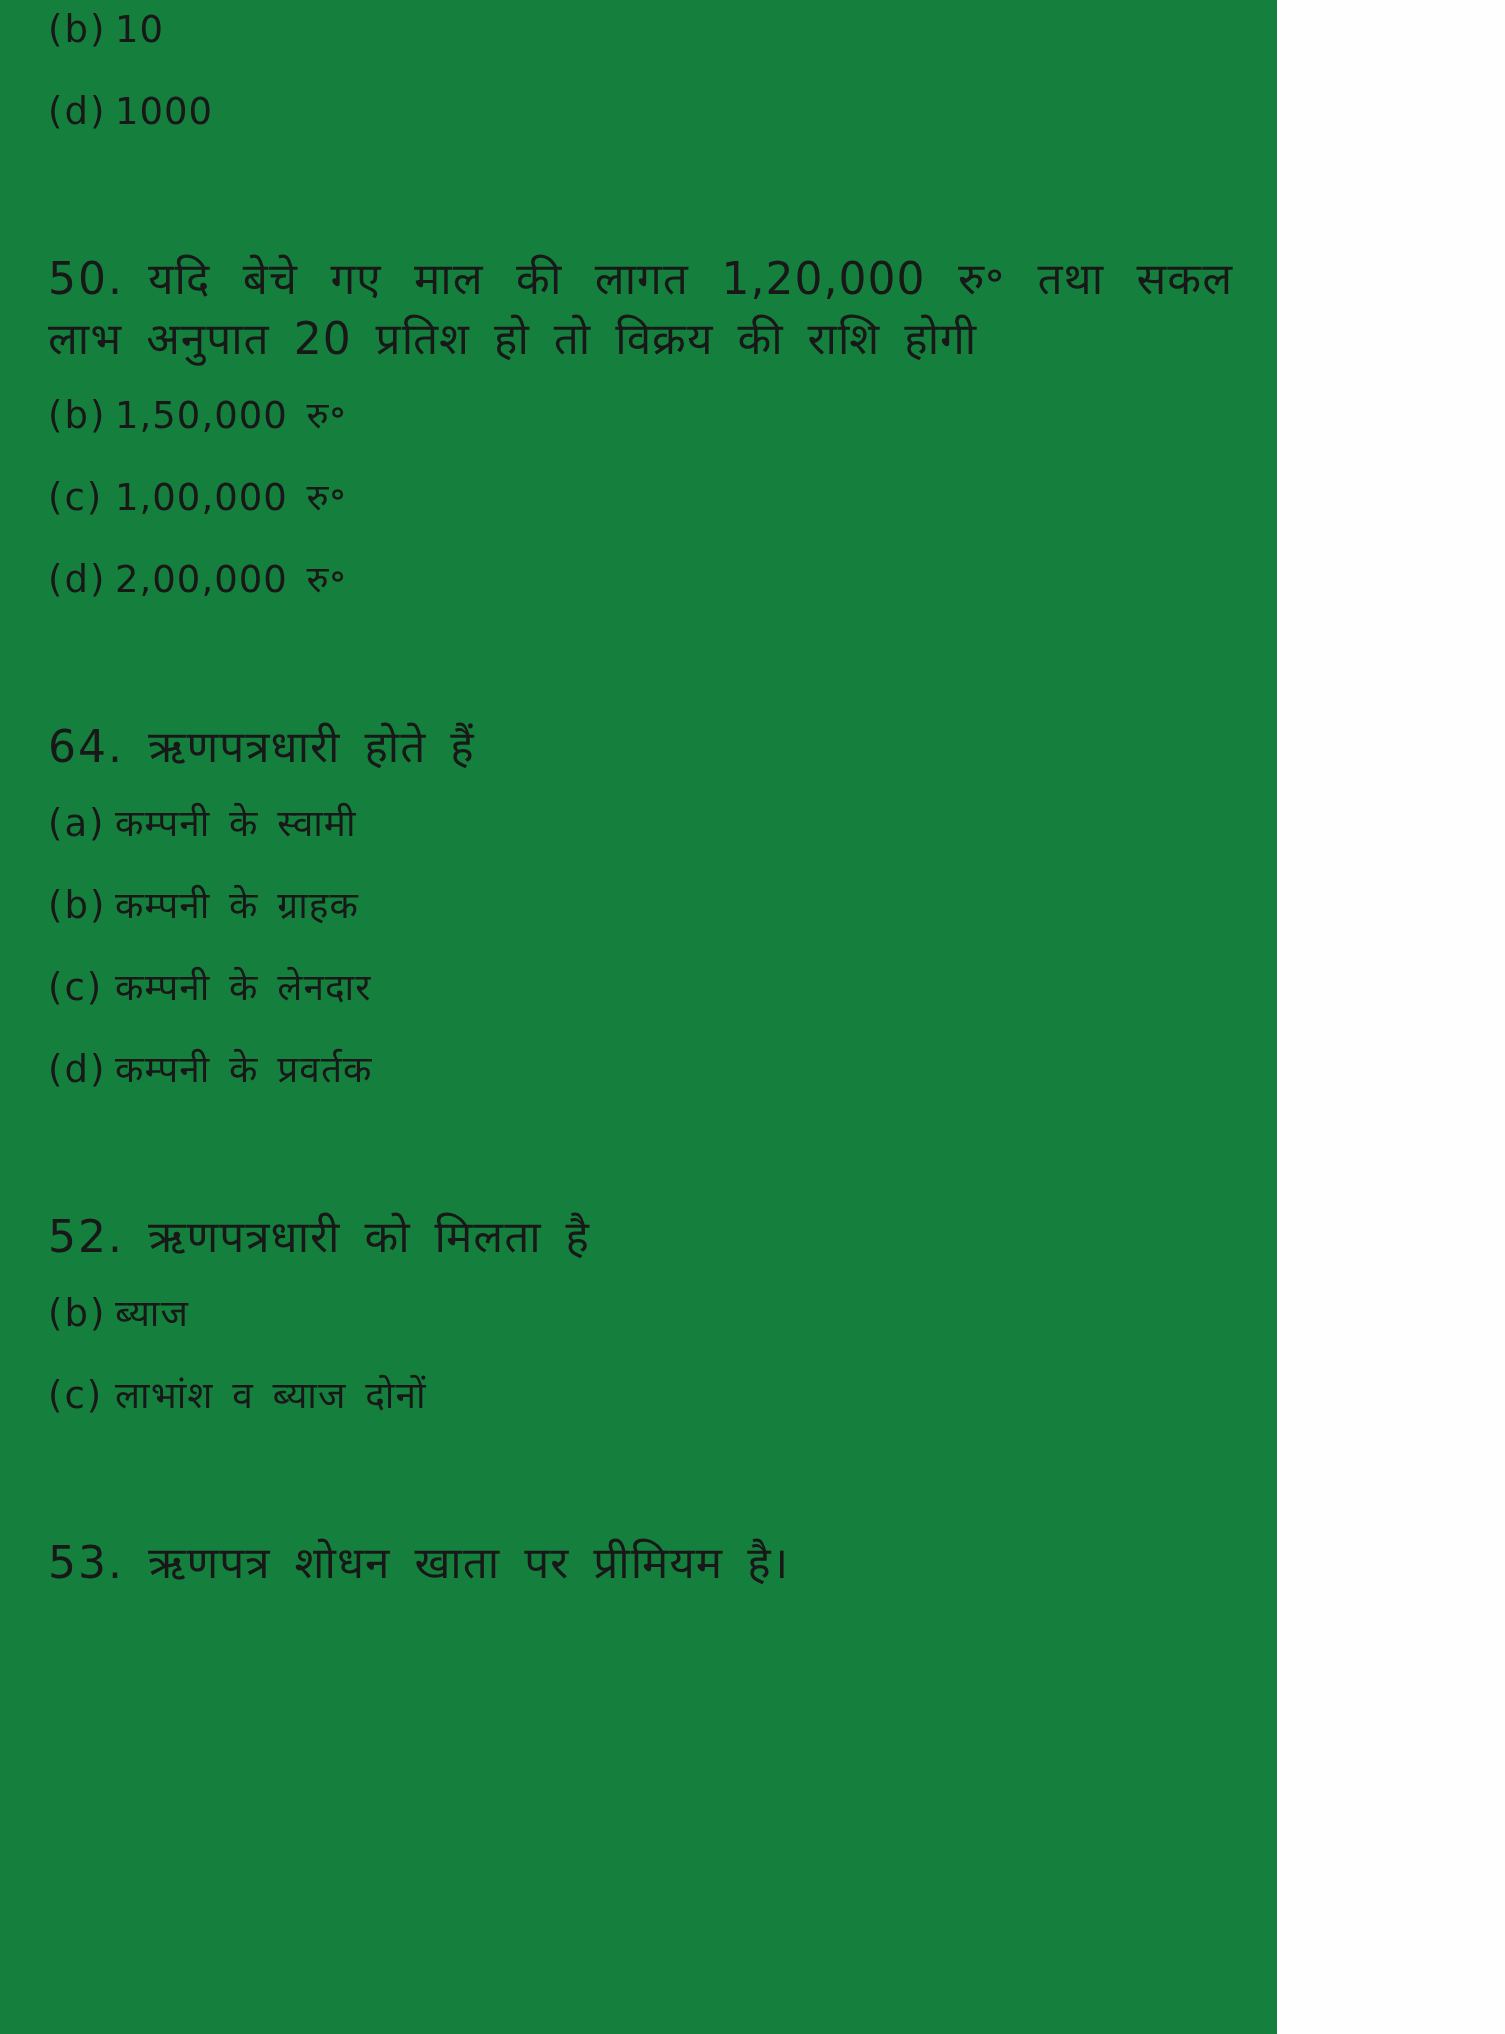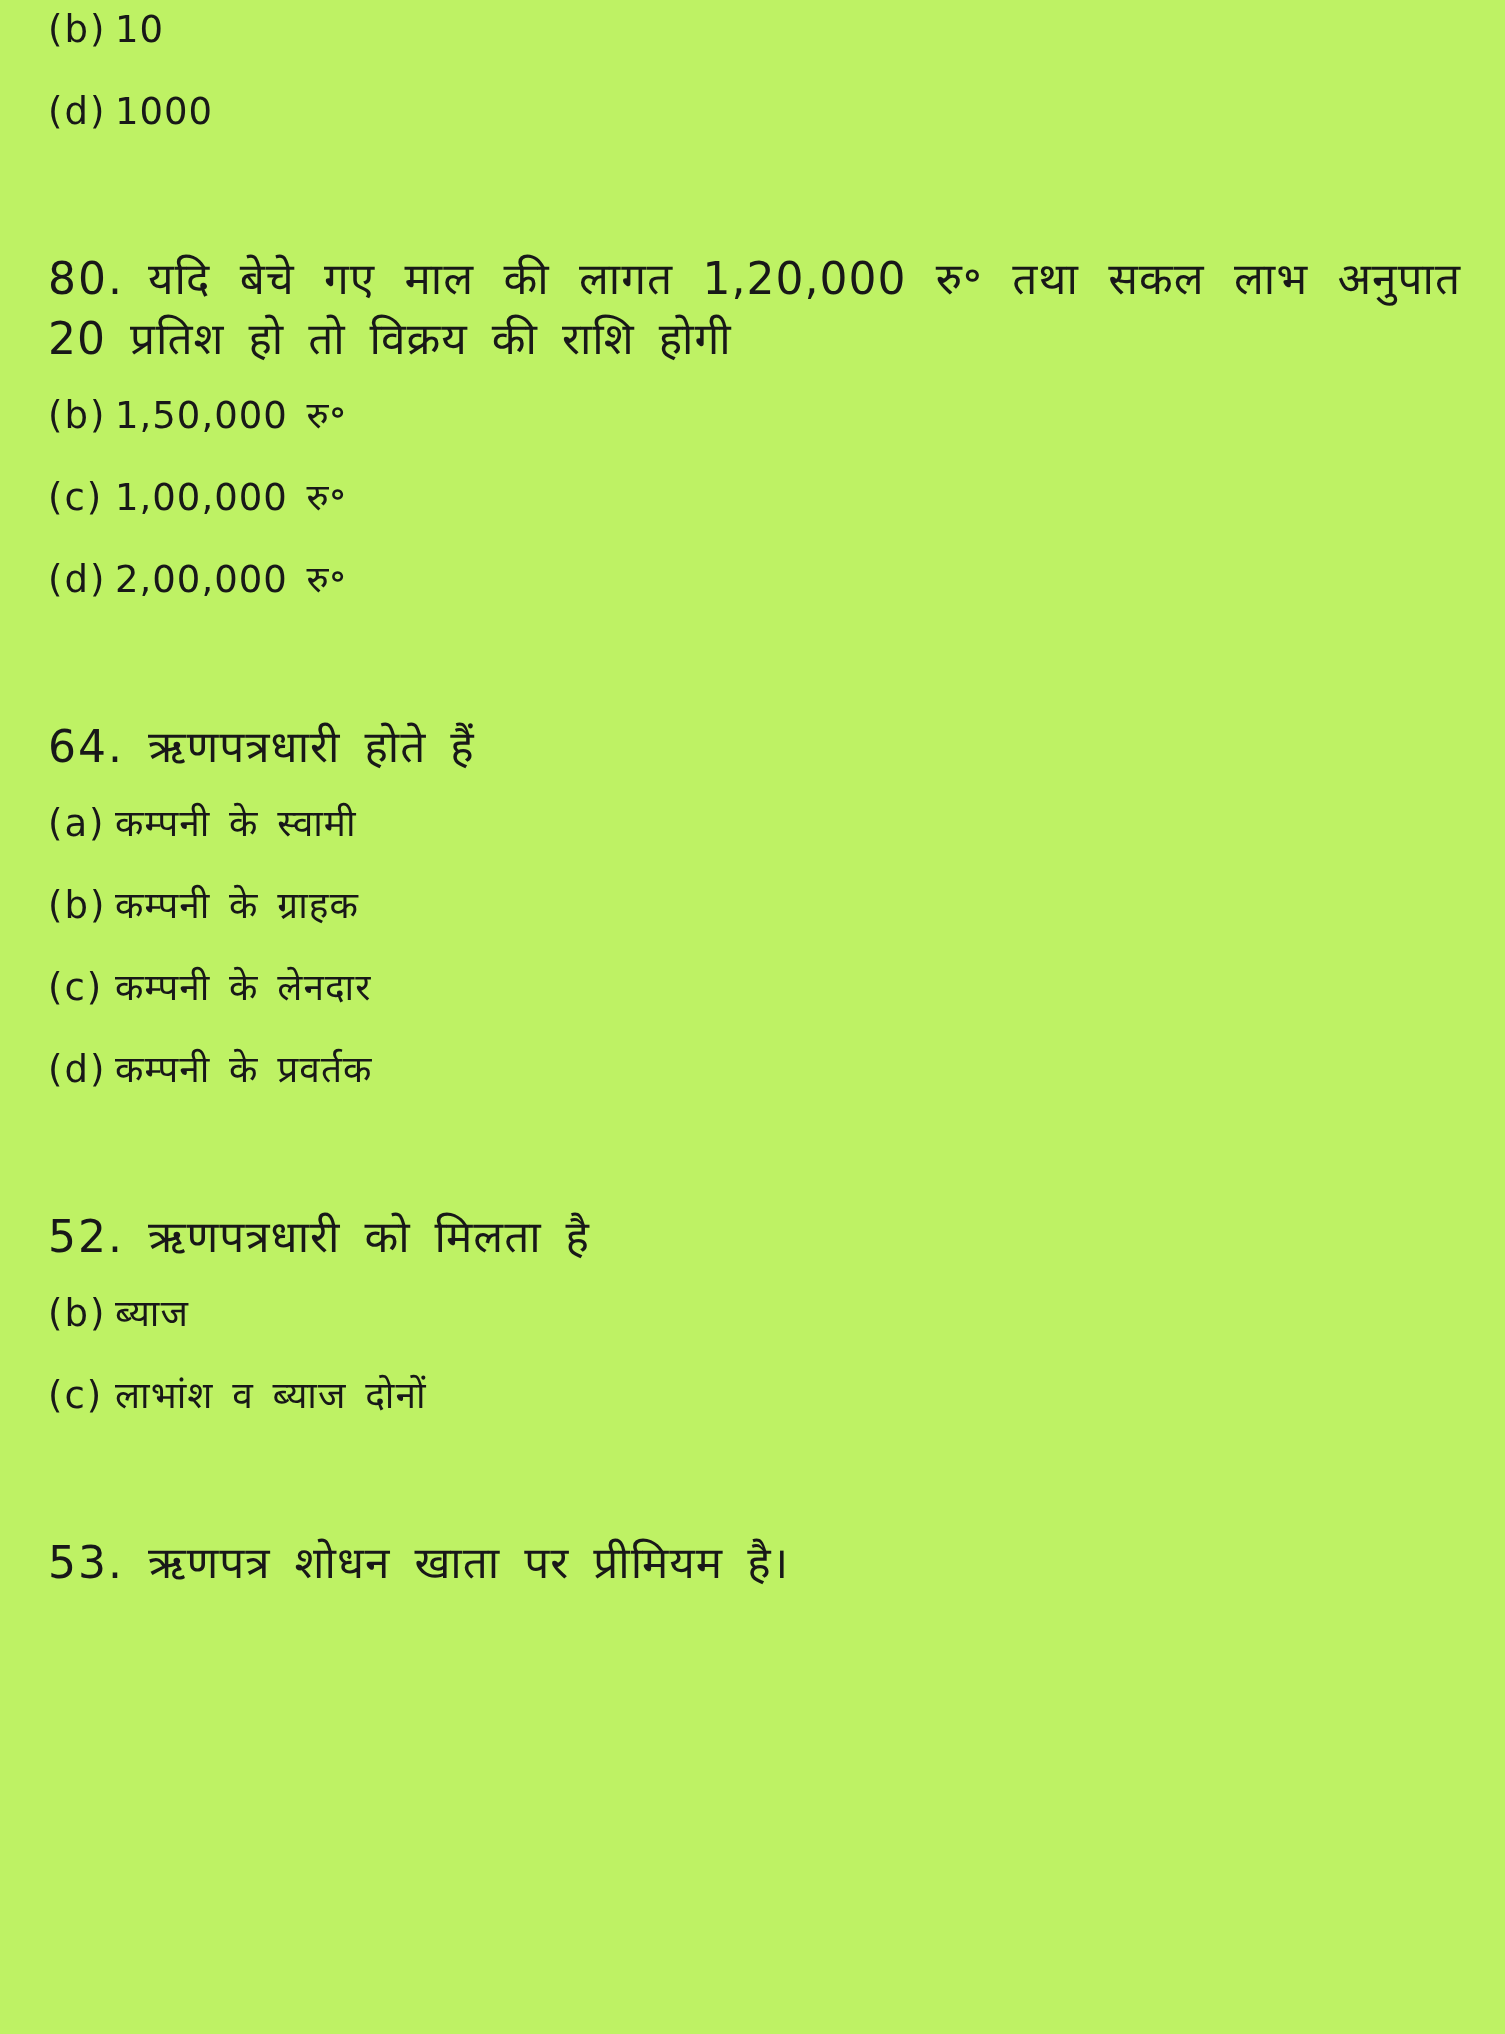--- a/index.html
+++ b/index.html
@@ -9,24 +9,24 @@
   body {
     width: 1505px;
     height: 2034px;
     background: #fefefe;
     color: #181818;
     font-family: "DejaVu Sans", "Liberation Sans", sans-serif;
     overflow: hidden;
   }
   .page {
     box-sizing: border-box;
-    width: 1505px;
+    width: 1277px;
     height: 2034px;
     padding: 7px 44px 12px 48px;
-    background: #bef264;
+    background: #15803d;
   }
   
   .opt {
     margin: 0 0 36px 0;
     height: 46px;
     line-height: 46px;
     font-size: 37px;
     letter-spacing: 1px;
     word-spacing: 6px;
     white-space: nowrap;
@@ -55,21 +55,21 @@
 <body>
 
 <div class="page">
   <section id="continued-options">
   <p class="opt"><span class="lbl">(b)</span><span class="txt">10</span></p>
 
 
   <p class="opt"><span class="lbl">(d)</span><span class="txt">1000</span></p>
 </section>
   <section id="questions">
-  <p class="question"><span class="qnum">80.</span><span class="qtxt">यदि बेचे गए माल की लागत 1,20,000 रु॰ तथा सकल लाभ अनुपात 20 प्रतिश हो तो विक्रय की राशि होगी</span></p>
+  <p class="question"><span class="qnum">50.</span><span class="qtxt">यदि बेचे गए माल की लागत 1,20,000 रु॰ तथा सकल लाभ अनुपात 20 प्रतिश हो तो विक्रय की राशि होगी</span></p>
 
 
   <p class="opt"><span class="lbl">(b)</span><span class="txt">1,50,000 रु॰</span></p>
 
   <p class="opt"><span class="lbl">(c)</span><span class="txt">1,00,000 रु॰</span></p>
 
   <p class="opt"><span class="lbl">(d)</span><span class="txt">2,00,000 रु॰</span></p>
 
   <p class="question"><span class="qnum">64.</span><span class="qtxt">ऋणपत्रधारी होते हैं</span></p>
 

